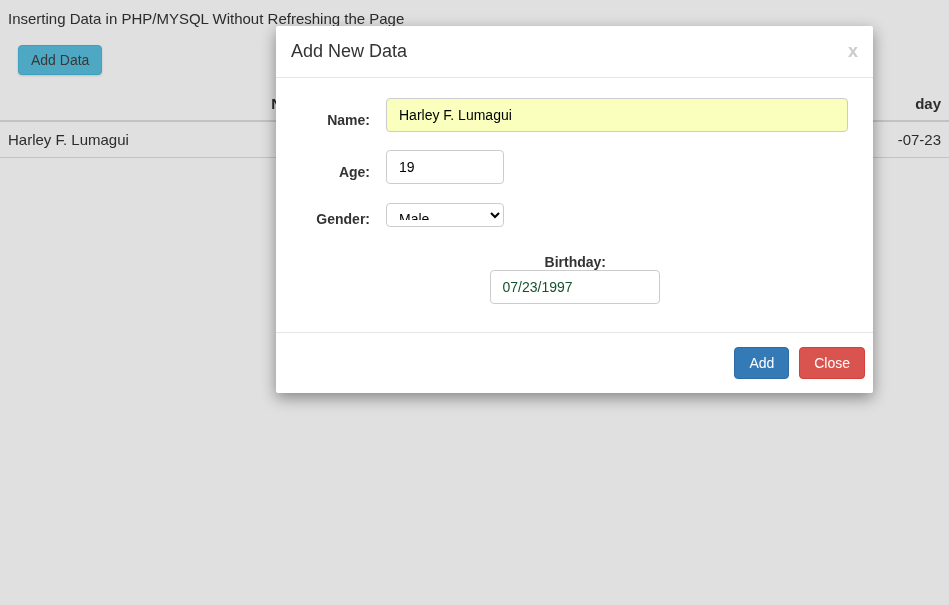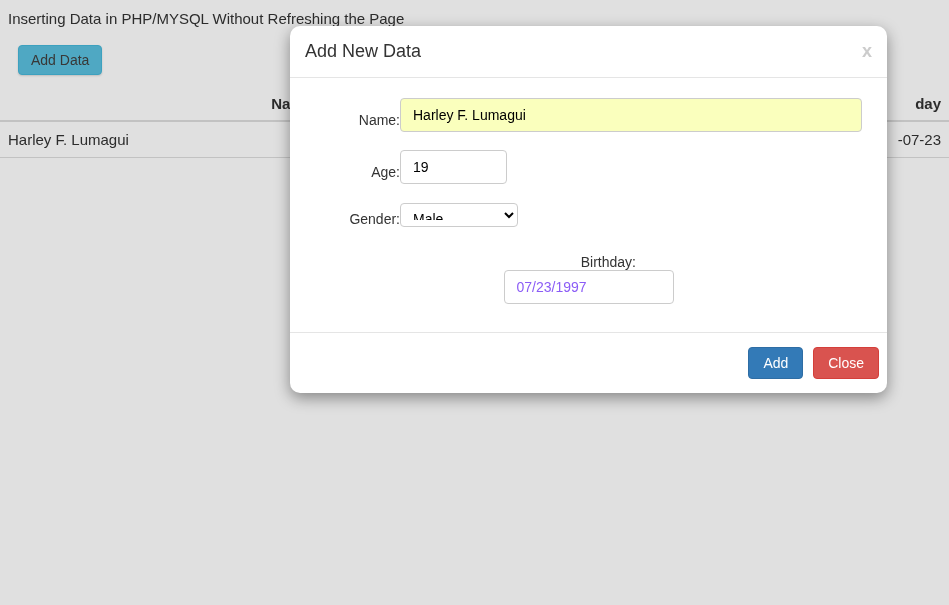--- a/index.html
+++ b/index.html
@@ -57,24 +57,24 @@
     .td-bday { text-align: right; padding-right: 18px;}
     
     .overlay {
       position: absolute;
       top: 0; left: 0; right: 0; bottom: 0;
       background: rgba(0,0,0,0.12);
     }
     .modal {
       position: absolute;
       top: 26px;
-      left: 290px;
+      left: 276px;
       width: 597px;
       background: #fff;
-      border-radius: 10px;
+      border-radius: 2px;
       box-shadow: 0 5px 15px rgba(0,0,0,0.4);
     }
     .modal-header {
       padding: 15px;
       border-bottom: 1px solid #e5e5e5;
       display: flex;
       justify-content: space-between;
       align-items: center;
     }
     .modal-title {
@@ -95,51 +95,52 @@
     }
     .form-row {
       display: flex;
       align-items: center;
       margin-bottom: 18px;
     }
     .form-row:last-child { margin-bottom: 0; flex-direction: column; }
     .form-label {
       width: 95px;
       text-align: right;
-      font-weight: normal;
+      font-weight: bold;
+      padding-right: 16px;
       font-size: 14px;
       margin-top: 9px;
     }
     .form-control {
       padding: 7px 12px;
       border: 1px solid #ccc;
       border-radius: 4px;
       font-size: 14px;
       height: 34px;
     }
     .name-input {
       flex: 1;
       background: #faffbd;
       margin-right: 10px;
     }
     .age-input {
-      width: 107px;
+      width: 118px;
     }
     .gender-select {
       width: 118px;
       height: 24px;
       padding: 6px 8px;
       border: 1px solid #ccc;
       border-radius: 4px;
       font-size: 14px;
       background: #fff;
     }
     .date-input {
       width: 170px;
-      color: #8b5cf6;
+      color: #14532d;
     }
     .modal-footer {
       padding: 14px 8px;
       text-align: right;
       margin-left: 40px;
     }
     .btn {
       display: inline-block;
       padding: 7px 14px;
       font-size: 14px;

